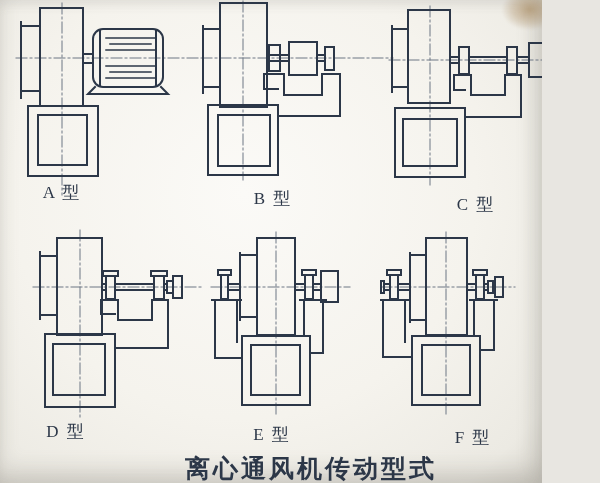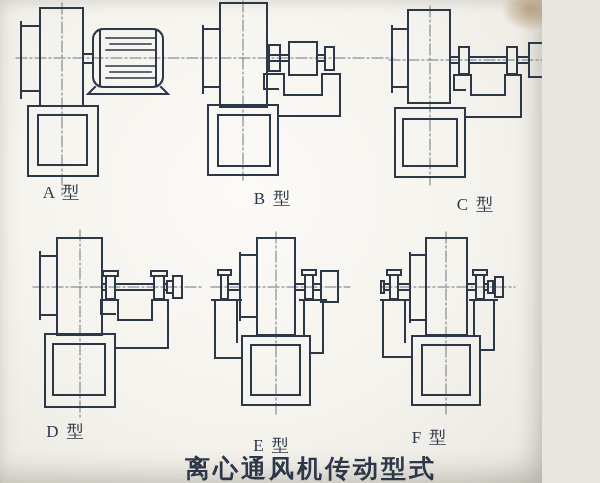--- a/index.html
+++ b/index.html
@@ -246,19 +246,19 @@
         <path d="M1,70 H29 M3,70 V127 H32 M25,70 V112"></path>
         <path d="M90,70 H117 M114,70 V120 H100 M94,70 V106"></path>
       </g>
     </svg>
   </div>
 
   <div class="diagram-label" style="left:62px;top:181px;">A 型</div>
   <div class="diagram-label" style="left:273px;top:187px;">B 型</div>
   <div class="diagram-label" style="left:437px;top:193px;margin-left:39px;">C 型</div>
   <div class="diagram-label" style="left:66px;top:420px;">D 型</div>
-  <div class="diagram-label" style="left:272px;top:434px;">E 型</div>
-  <div class="diagram-label" style="left:430px;top:426px;">F 型</div>
+  <div class="diagram-label" style="left:272px;top:423px;">E 型</div>
+  <div class="diagram-label" style="left:473px;top:426px;">F 型</div>
 
   <div class="caption">离心通风机传动型式</div>
 
   <div class="stain"></div>
 </div>
 
 </body></html>

